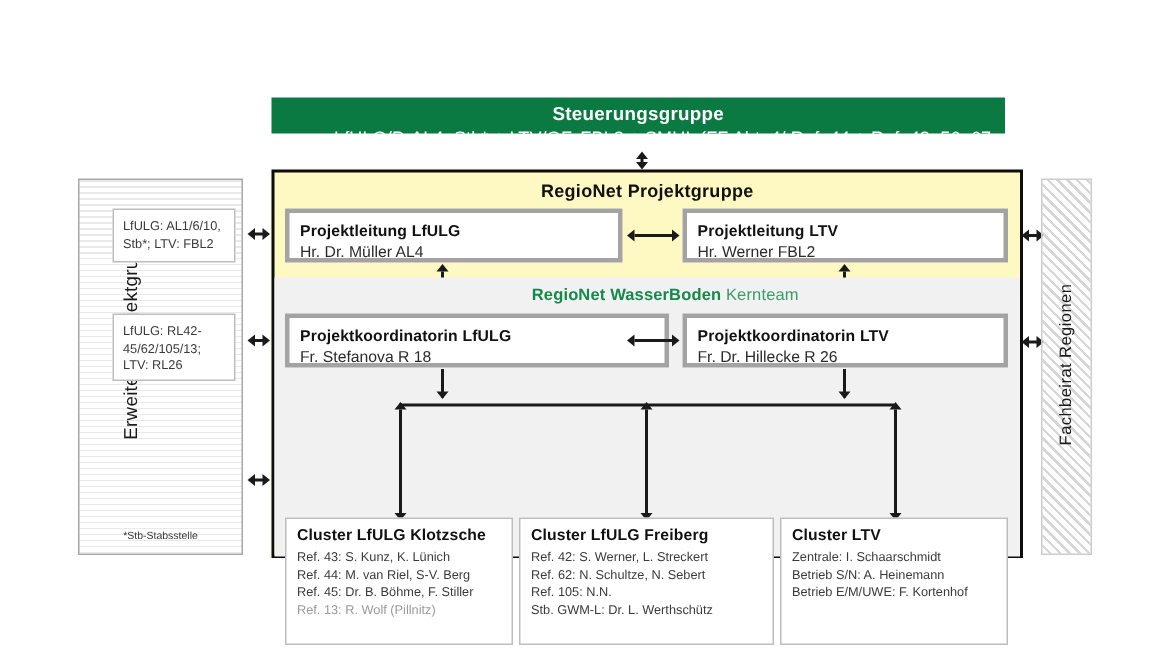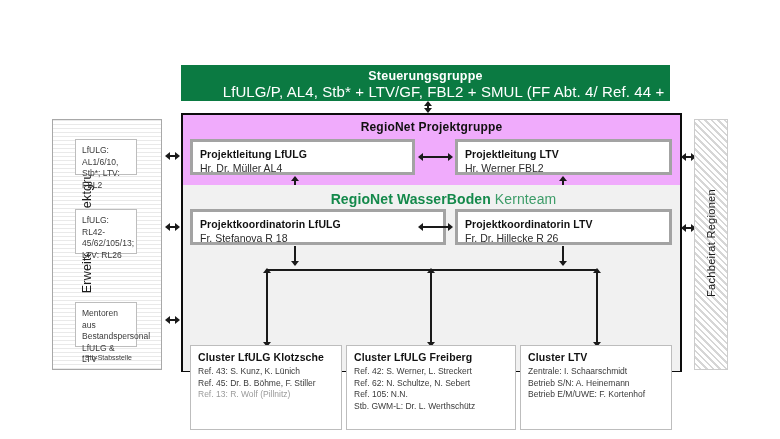--- a/index.html
+++ b/index.html
@@ -14,35 +14,35 @@
     font-family: "Liberation Sans", sans-serif;
     overflow: hidden;
   }
 
   
   #steuerungsgruppe {
     position: absolute;
     left: 181px;
     top: 65px;
     width: 489px;
-    height: 36px;
+    height: 24px;
     background: #0b7a42;
     color: #ffffff;
     text-align: center;
     box-sizing: border-box;
     padding-top: 3px;
   }
   #steuerungsgruppe .sg-title {
     font-size: 12.5px;
     font-weight: bold;
     line-height: 16px;
     letter-spacing: .2px;
   }
   #steuerungsgruppe .sg-sub {
-    font-size: 15px;
+    font-size: 12px;
     line-height: 16px;
     letter-spacing: .1px;
     margin-left: 36px;
   }
 
   
   .vconn {
     position: absolute;
     background: #1a1a1a;
     width: 1.6px;
@@ -85,21 +85,21 @@
     width: 190px;
     text-align: center;
     transform: rotate(-90deg);
     font-size: 12.5px;
     color: #1a1a1a;
     letter-spacing: .2px;
   }
   .epg-box {
     position: absolute;
     left: 22px;
-    width: 62px;
+    width: 82px;
     border: 1px solid #bdbdbd;
     background: #ffffff;
     box-sizing: border-box;
     font-size: 8.5px;
     color: #3a3a3a;
     line-height: 11.5px;
     padding: 5px 5px 5px 6px;
   }
   #epg-box-1 { top: 19px; height: 36px; }
   #epg-box-2 { top: 89px; height: 45px; }
@@ -114,21 +114,21 @@
   }
 
   
   #regionet-projektgruppe {
     position: absolute;
     left: 181px;
     top: 113px;
     width: 501px;
     height: 259px;
     border: 2.5px solid #0d0d0d;
-    background: #f0abfc;
+    background: #fef9c3;
     box-sizing: border-box;
   }
   #rpg-title {
     position: absolute;
     left: 0; right: 0;
     top: 5px;
     text-align: center;
     font-size: 12px;
     font-weight: bold;
     color: #111111;
@@ -165,21 +165,21 @@
     top: 70px;
     width: 100%;
     height: 186px;
     background: #f1f1f1;
   }
   #kernteam-title {
     position: absolute;
     left: 0; right: 0;
     top: 6px;
     text-align: center;
-    font-size: 14px;
+    font-size: 11px;
     letter-spacing: .1px;
     padding-left: 24px;
   }
   #kernteam-title .kt-green-bold { color: #14894b; font-weight: bold; }
   #kernteam-title .kt-green-light { color: #3c9c68; }
 
   #pk-lfulg { left: 7px;   top: 24px; width: 256px; height: 36px; background:#ffffff; }
   #pk-ltv   { left: 272px; top: 24px; width: 217px; height: 36px; background:#ffffff; }
 
   
@@ -259,21 +259,20 @@
   <div class="arrowhead ah-up" style="left:0; top:0;"></div>
   <div class="bar" style="height:3px; top:4px;"></div>
   <div class="arrowhead ah-down" style="left:0; top:7px;"></div>
 </div>
 
 <div id="erweiterte-projektgruppe">
   <div id="epg-label">Erweiterte Projektgruppe</div>
 
   <div class="epg-box" id="epg-box-1">LfULG:  AL1/6/10, Stb*; LTV: FBL2</div>
   <div class="epg-box" id="epg-box-2">LfULG:  RL42-45/62/105/13; LTV: RL26</div>
-  <div class="epg-box" id="epg-box-3">Mentoren aus Bestandspersonal LfULG &amp; LTV</div>
 
   <div id="epg-footnote">*Stb-Stabsstelle</div>
 </div>
 
 <div class="dbl-arrow-h" style="left:165px; top:152px; width:15px; height:8px;">
   <div class="arrowhead ah-left" style="left:0; top:0;"></div>
   <div class="bar" style="width:6px;"></div>
   <div class="arrowhead ah-right" style="left:10px; top:0;"></div>
 </div>
 <div class="dbl-arrow-h" style="left:165px; top:223px; width:15px; height:8px;">
@@ -357,20 +356,21 @@
     </div>
     <div class="dbl-arrow-v" style="left:410px; top:83px; width:8px; height:80px;">
       <div class="arrowhead ah-up" style="left:0; top:0;"></div>
       <div class="bar" style="height:70px; top:5px;"></div>
       <div class="arrowhead ah-down" style="left:0; top:74px;"></div>
     </div>
 
     <div class="cluster-box" id="cluster-klotzsche">
       <div class="cluster-title">Cluster LfULG Klotzsche</div>
       <div class="cluster-line">Ref. 43: S. Kunz, K. Lünich</div>
+      <div class="cluster-line">Ref. 44: M. van Riel, S-V. Berg</div>
       <div class="cluster-line">Ref. 45: Dr. B. Böhme, F. Stiller</div>
       <div class="cluster-line muted">Ref. 13: R. Wolf (Pillnitz)</div>
     </div>
 
     <div class="cluster-box" id="cluster-freiberg">
       <div class="cluster-title">Cluster LfULG Freiberg</div>
       <div class="cluster-line">Ref. 42:  S. Werner, L. Streckert</div>
       <div class="cluster-line">Ref. 62:  N. Schultze, N. Sebert</div>
       <div class="cluster-line">Ref. 105: N.N.</div>
       <div class="cluster-line">Stb. GWM-L:  Dr. L. Werthschütz</div>

